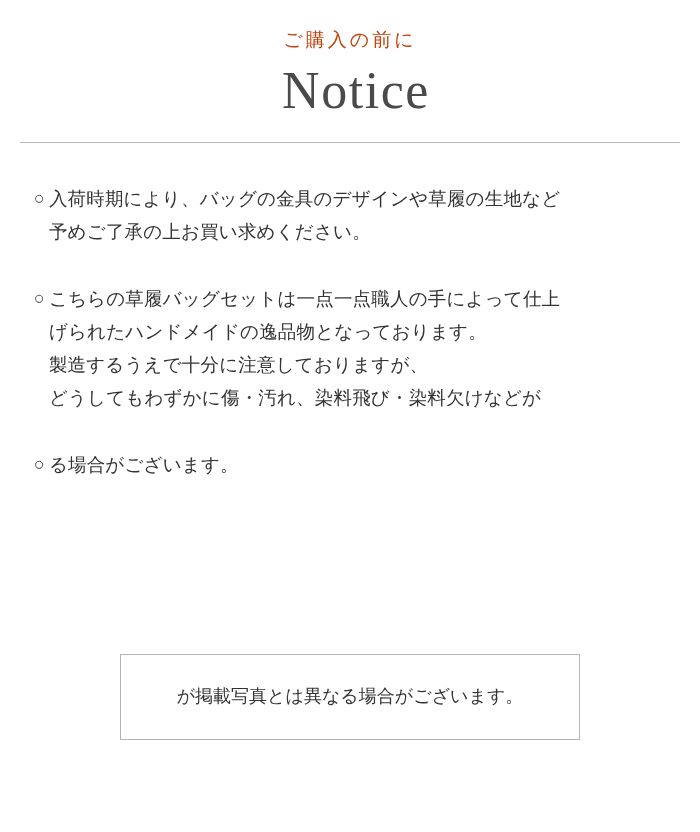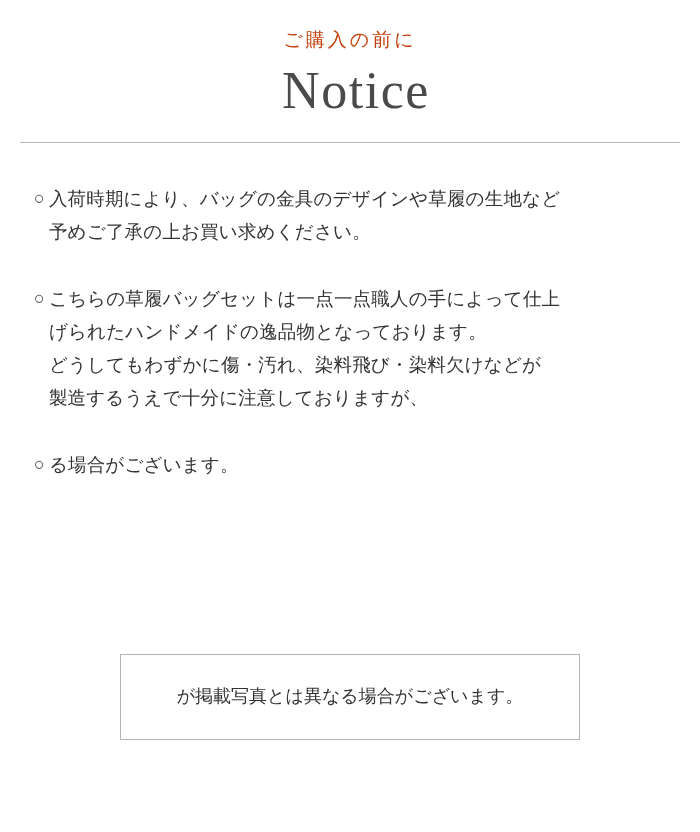--- a/index.html
+++ b/index.html
@@ -119,22 +119,22 @@
         <div class="note-line">入荷時期により、バッグの金具のデザインや草履の生地など</div>
         <div class="note-line">予めご了承の上お買い求めください。</div>
       </div>
     </div>
 
     <div class="note-item">
       <div class="note-marker">○</div>
       <div class="note-lines">
         <div class="note-line">こちらの草履バッグセットは一点一点職人の手によって仕上</div>
         <div class="note-line">げられたハンドメイドの逸品物となっております。</div>
+        <div class="note-line">製造するうえで十分に注意しておりますが、</div>
         <div class="note-line">どうしてもわずかに傷・汚れ、染料飛び・染料欠けなどが</div>
-        <div class="note-line">製造するうえで十分に注意しておりますが、</div>
       </div>
     </div>
 
     <div class="note-item">
       <div class="note-marker">○</div>
       <div class="note-lines">
         <div class="note-line">る場合がございます。</div>
       </div>
     </div>
 

